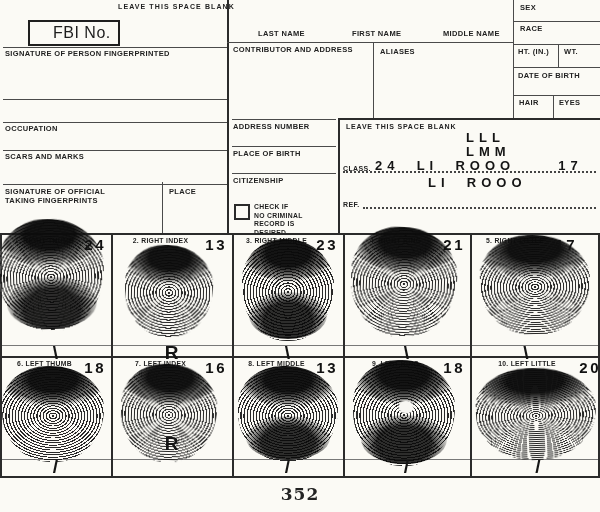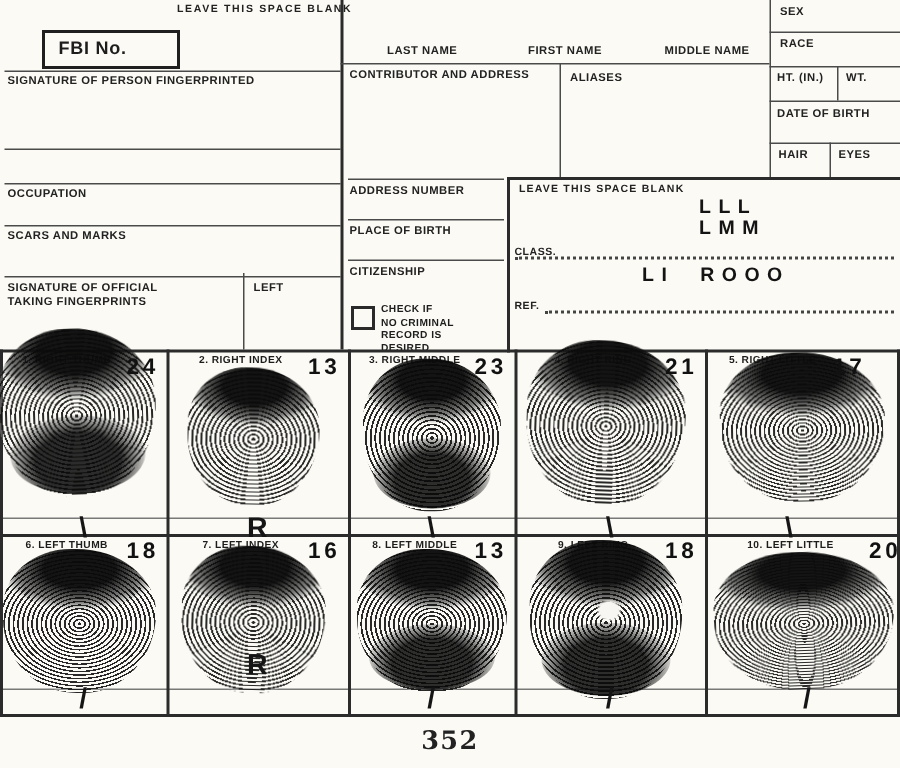--- a/index.html
+++ b/index.html
@@ -7,22 +7,22 @@
         font-family:"Liberation Sans",sans-serif;color:#1d1d1d;}
   .lbl{position:absolute;font-weight:700;font-size:7.5px;line-height:1.15;
        letter-spacing:.35px;white-space:nowrap;color:#222;}
   .hl{position:absolute;background:#4a4a4a;height:1px;}
   .vl{position:absolute;background:#4a4a4a;width:1px;}
   .hl.b{height:2px;background:#2b2b2b;}
   .vl.b{width:2px;background:#2b2b2b;}
   .hl.lt{background:#787878;}
   .dot{position:absolute;height:0;border-bottom:2px dotted #444;}
   .fbibox{position:absolute;left:28px;top:20px;width:88px;height:22px;border:2px solid #1f1f1f;}
-  .fbibox span{display:block;font-weight:700;font-size:12px;line-height:21px;
-               padding-left:9px;letter-spacing:.5px;}
+  .fbibox span{display:block;font-weight:400;font-size:16px;line-height:21px;
+               padding-left:23px;letter-spacing:.5px;}
   .cls-big{position:absolute;font-weight:700;font-size:13px;letter-spacing:5px;
            white-space:pre;color:#141414;}
   .chkbox{position:absolute;left:234px;top:204px;width:12px;height:12px;border:2px solid #2a2a2a;background:#fbfaf5;}
   .chktxt{position:absolute;left:254px;top:203px;font-size:6.8px;font-weight:700;line-height:8.6px;letter-spacing:.3px;}
   
   .fpbox{position:absolute;}
   .fp-label{position:absolute;top:4px;left:0;right:22px;text-align:center;font-size:6.8px;
             font-weight:700;letter-spacing:.3px;z-index:1;white-space:nowrap;}
   .count{position:absolute;top:3px;right:5px;font-size:15px;font-weight:700;
          letter-spacing:2.5px;z-index:4;color:#111;}
@@ -68,21 +68,21 @@
   <div class="hl" style="left:3px;top:122px;width:224px"></div>
   <div class="lbl" style="left:5px;top:125px">OCCUPATION</div>
   <div class="hl" style="left:3px;top:150px;width:224px"></div>
   <div class="lbl" style="left:5px;top:153px">SCARS AND MARKS</div>
   <div class="hl" style="left:3px;top:184px;width:159px"></div>
   <div class="lbl" style="left:5px;top:188px">SIGNATURE OF OFFICIAL</div>
   <div class="lbl" style="left:5px;top:197px">TAKING FINGERPRINTS</div>
 
   <div class="hl" style="left:162px;top:184px;width:65px"></div>
   <div class="vl" style="left:162px;top:182px;height:51px"></div>
-  <div class="lbl" style="left:169px;top:188px">LEFT</div>
+  <div class="lbl" style="left:169px;top:188px">PLACE</div>
 
   <div class="vl b" style="left:227px;top:0;height:233px"></div>
 
   <div class="lbl" style="left:258px;top:30px">LAST NAME</div>
   <div class="lbl" style="left:352px;top:30px">FIRST NAME</div>
   <div class="lbl" style="left:443px;top:30px">MIDDLE NAME</div>
   <div class="hl" style="left:227px;top:42px;width:286px"></div>
   <div class="lbl" style="left:233px;top:46px">CONTRIBUTOR AND ADDRESS</div>
 
   <div class="vl" style="left:373px;top:42px;height:76px"></div>
@@ -118,20 +118,21 @@
   <div class="lbl" style="left:559px;top:99px">EYES</div>
 
   <div style="position:absolute;left:338px;top:118px;width:262px;height:115px;
               border-left:2px solid #2b2b2b;border-top:2px solid #2b2b2b;border-right:1px solid #2b2b2b;">
   </div>
   <div class="lbl" style="left:346px;top:123px;font-size:7px;letter-spacing:.8px">LEAVE THIS SPACE BLANK</div>
   <div class="cls-big" style="left:466px;top:130px">LLL</div>
   <div class="cls-big" style="left:466px;top:144px">LMM</div>
   <div class="lbl" style="left:343px;top:165px;font-size:7px">CLASS.</div>
   <div class="dot" style="left:343px;top:171px;width:253px"></div>
+  <div class="cls-big" style="left:375px;top:158px">24  LI  ROOO     17</div>
   <div class="cls-big" style="left:428px;top:175px">LI  ROOO</div>
   <div class="lbl" style="left:343px;top:201px;font-size:7px">REF.</div>
   <div class="dot" style="left:363px;top:207px;width:233px"></div>
 
   <div class="hl b" style="left:0;top:233px;width:600px"></div>
   <div class="hl b" style="left:0;top:356px;width:600px"></div>
   <div class="hl b" style="left:0;top:476px;width:600px"></div>
   <div class="hl lt" style="left:0;top:345px;width:600px"></div>
   <div class="hl lt" style="left:0;top:459px;width:600px"></div>
   <div class="vl b" style="left:0;top:233px;height:245px"></div>

